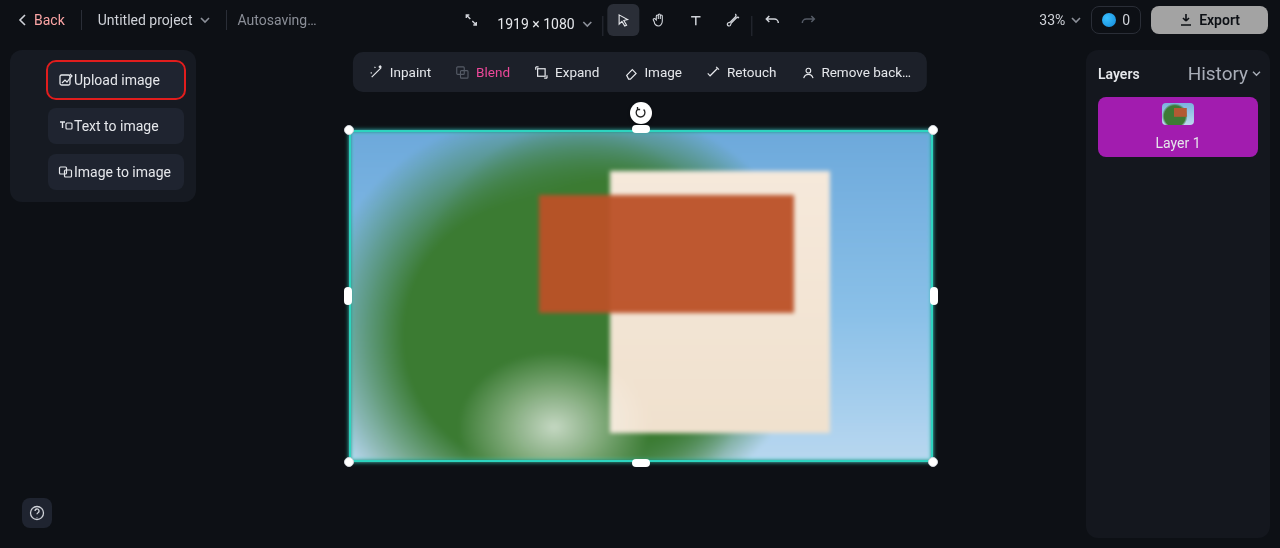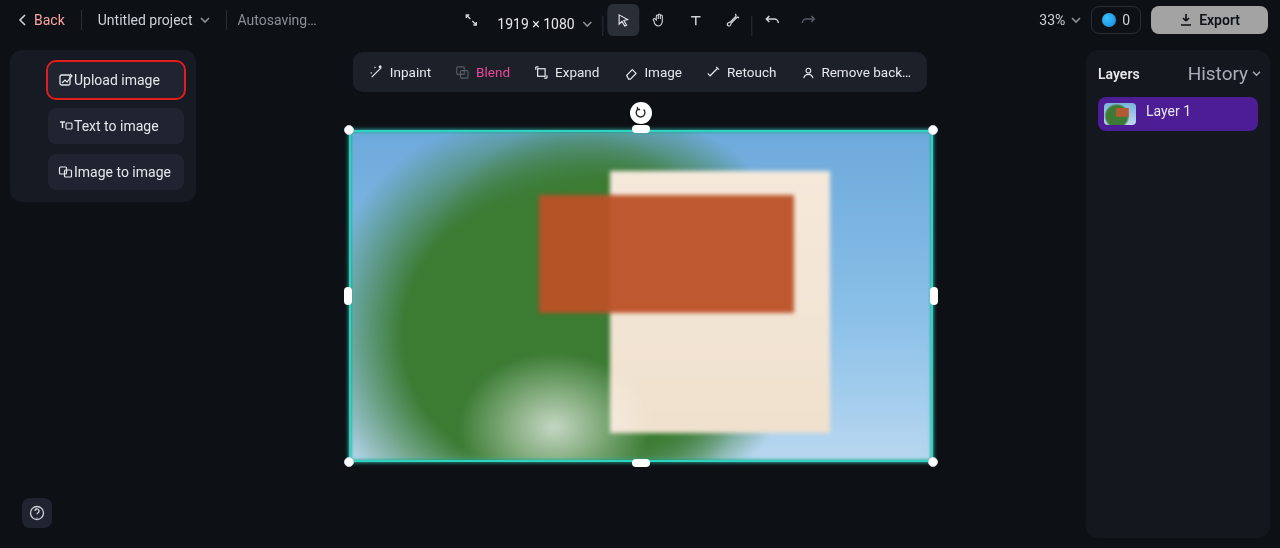--- a/index.html
+++ b/index.html
@@ -124,22 +124,22 @@
   
   .right-panel {
     position:absolute; right:10px; top:50px; bottom:10px;
     width:184px; background:#14171e; border-radius:12px;
     padding:12px; display:flex; flex-direction:column; gap:12px;
   }
   .rp-head { display:flex; align-items:center; justify-content:space-between;gap:48px; }
   .rp-title { font-weight:600; }
   .history-btn { display:flex; align-items:center; gap:4px; color:#a8adb7; cursor:pointer; font-size:19px; }
   .layer-row {
-    display:flex; align-items:flex-start; gap:10px;
-    background:#4c1d95; border-radius:8px; padding:6px; cursor:pointer;
+    display:flex; align-items:center; gap:10px;
+    background:#a21caf; border-radius:8px; padding:6px; cursor:pointer;flex-direction:column;
   }
   .layer-thumb {
     width:32px; height:22px; border-radius:4px;
     background:
       linear-gradient(135deg, #b35a33 0 100%) 60% 35%/40% 40% no-repeat,
       radial-gradient(circle at 40% 60%, #3d7a35 0 45%, transparent 55%),
       linear-gradient(180deg,#7ab3de,#bcd9ef);
   }
 
   

